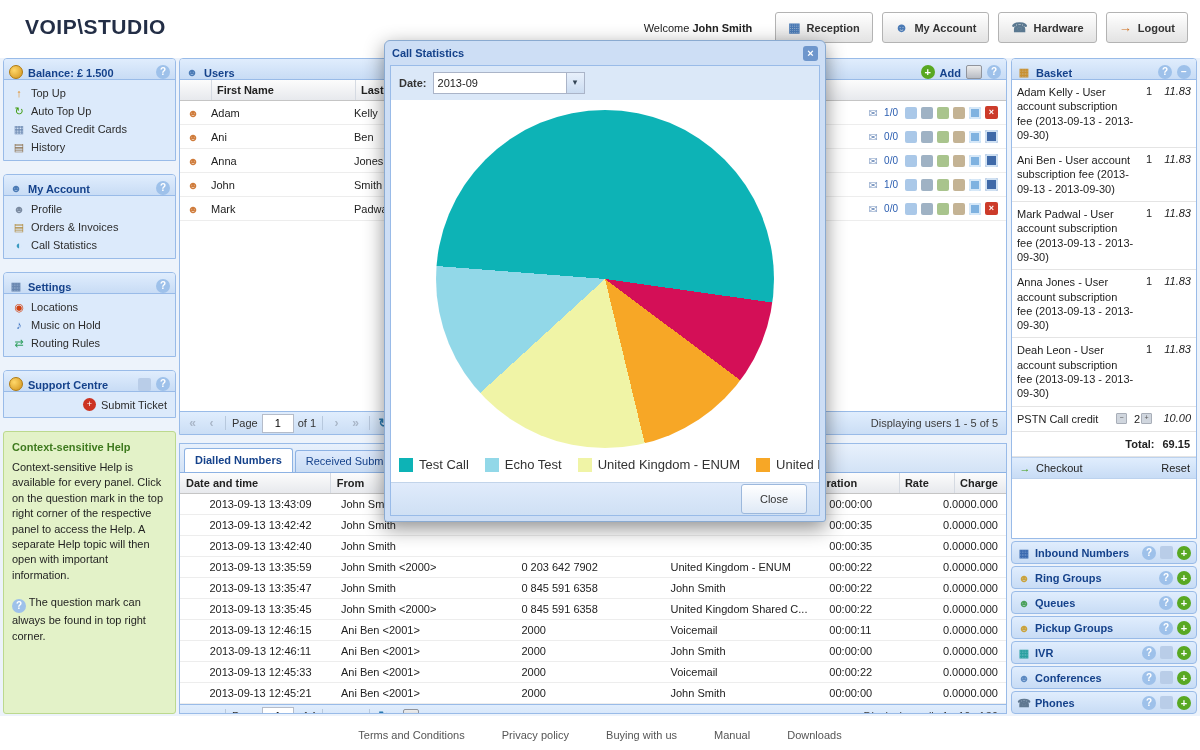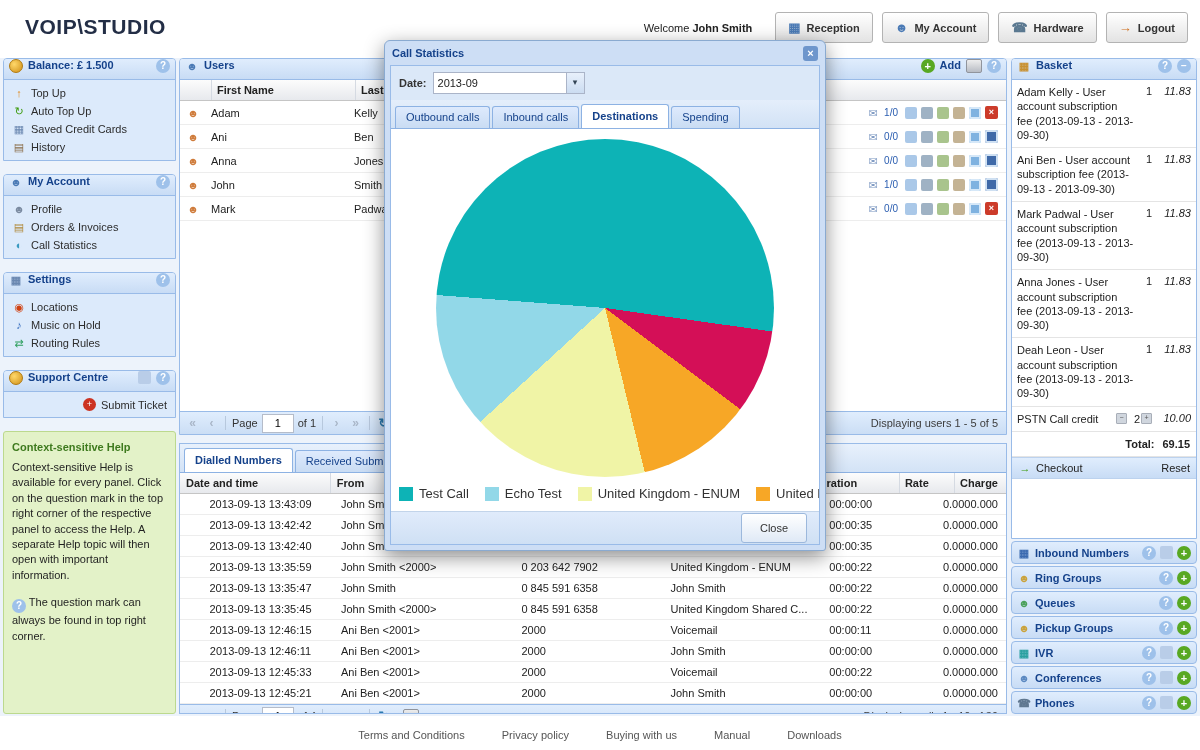--- a/index.html
+++ b/index.html
@@ -15,21 +15,21 @@
   .hic{font-size:13px;line-height:13px;}
 
   
   .main{position:absolute;top:58px;left:0;right:0;bottom:34px;background:#edf3fb;}
   .col-left{position:absolute;left:3px;top:0;width:173px;bottom:2px;display:flex;flex-direction:column;gap:13px;}
   .col-center{position:absolute;left:179px;top:0;width:828px;bottom:2px;display:flex;flex-direction:column;}
   .col-right{position:absolute;left:1011px;top:0;width:186px;bottom:2px;display:flex;flex-direction:column;}
 
   
   .panel{border:1px solid #99bbe8;border-radius:4px 4px 0 0;overflow:hidden;background:#dceafb;}
-  .phead{height:20px;background:linear-gradient(#e0edfd,#c8dcf5);border-bottom:1px solid #99bbe8;display:flex;align-items:flex-start;gap:5px;padding:0 5px;color:#15428b;font-weight:bold;flex:none;}
+  .phead{height:20px;background:linear-gradient(#e0edfd,#c8dcf5);border-bottom:1px solid #99bbe8;display:flex;align-items:flex-end;gap:5px;padding:0 5px;color:#15428b;font-weight:bold;flex:none;}
   .spacer{flex:1;}
   .qic{width:14px;height:14px;flex:none;border-radius:50%;background:#9ec1ea;color:#fff;font-size:10px;font-weight:bold;line-height:14px;text-align:center;cursor:pointer;}
   .qic-inline{display:inline-block;vertical-align:-3px;}
   .gly{display:inline-block;width:14px;flex:none;text-align:center;font-size:11px;line-height:14px;}
   .pbody{padding:4px 2px;background:#dceafb;}
   .sitem{display:flex;align-items:center;gap:5px;padding:2px 6px;color:#2c2c2c;cursor:pointer;}
   .coin{width:12px;height:12px;flex:none;border-radius:50%;background:radial-gradient(circle at 35% 35%,#ffd86a,#d09018);border:1px solid #b07a10;}
   .addic{width:14px;height:14px;flex:none;border-radius:50%;background:#58a822;color:#fff;font-weight:bold;line-height:14px;text-align:center;font-size:11px;cursor:pointer;}
   .tool-sq{width:13px;height:13px;flex:none;border-radius:2px;background:#b9cde8;cursor:pointer;}
   .prn{width:14px;height:12px;flex:none;background:linear-gradient(#ededed,#b8bcc4);border:1px solid #90949c;border-radius:2px;cursor:pointer;}
@@ -617,26 +617,20 @@
       <span class="dlg-close">×</span>
     </div>
     <div class="dlg-body">
       <div class="dlg-form">
         <label>Date:</label>
         <div class="combo">
           <input readonly="" value="2013-09" style="">
           <span class="combo-trigger">▾</span>
         </div>
       </div>
-      <div class="dlg-tabs">
-        <div class="tab">Outbound calls</div>
-        <div class="tab">Inbound calls</div>
-        <div class="tab active">Destinations</div>
-        <div class="tab">Spending</div>
-      </div>
       <div class="dlg-chart">
         <div class="pie" style="background: conic-gradient(from 98deg, rgb(212, 15, 87) 0deg, rgb(212, 15, 87) 28.8deg, rgb(247, 167, 38) 28.8deg, rgb(247, 167, 38) 68.4deg, rgb(240, 244, 166) 68.4deg, rgb(240, 244, 166) 129.6deg, rgb(146, 216, 232) 129.6deg, rgb(146, 216, 232) 176.4deg, rgb(13, 179, 182) 176.4deg, rgb(13, 179, 182) 360deg);"></div>
         <div class="legend">
           <span class="lg">
               <i class="sw" style="background-color: rgb(13, 179, 182);"></i>
               <span>Test Call</span>
             </span>
           <span class="lg">
               <i class="sw" style="background-color: rgb(146, 216, 232);"></i>
               <span>Echo Test</span>

